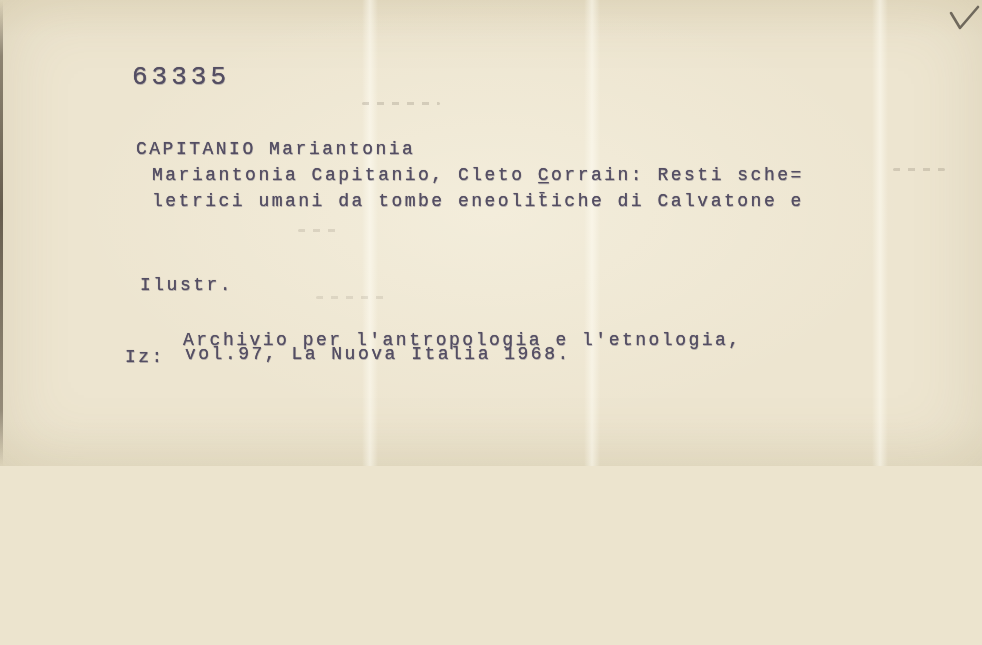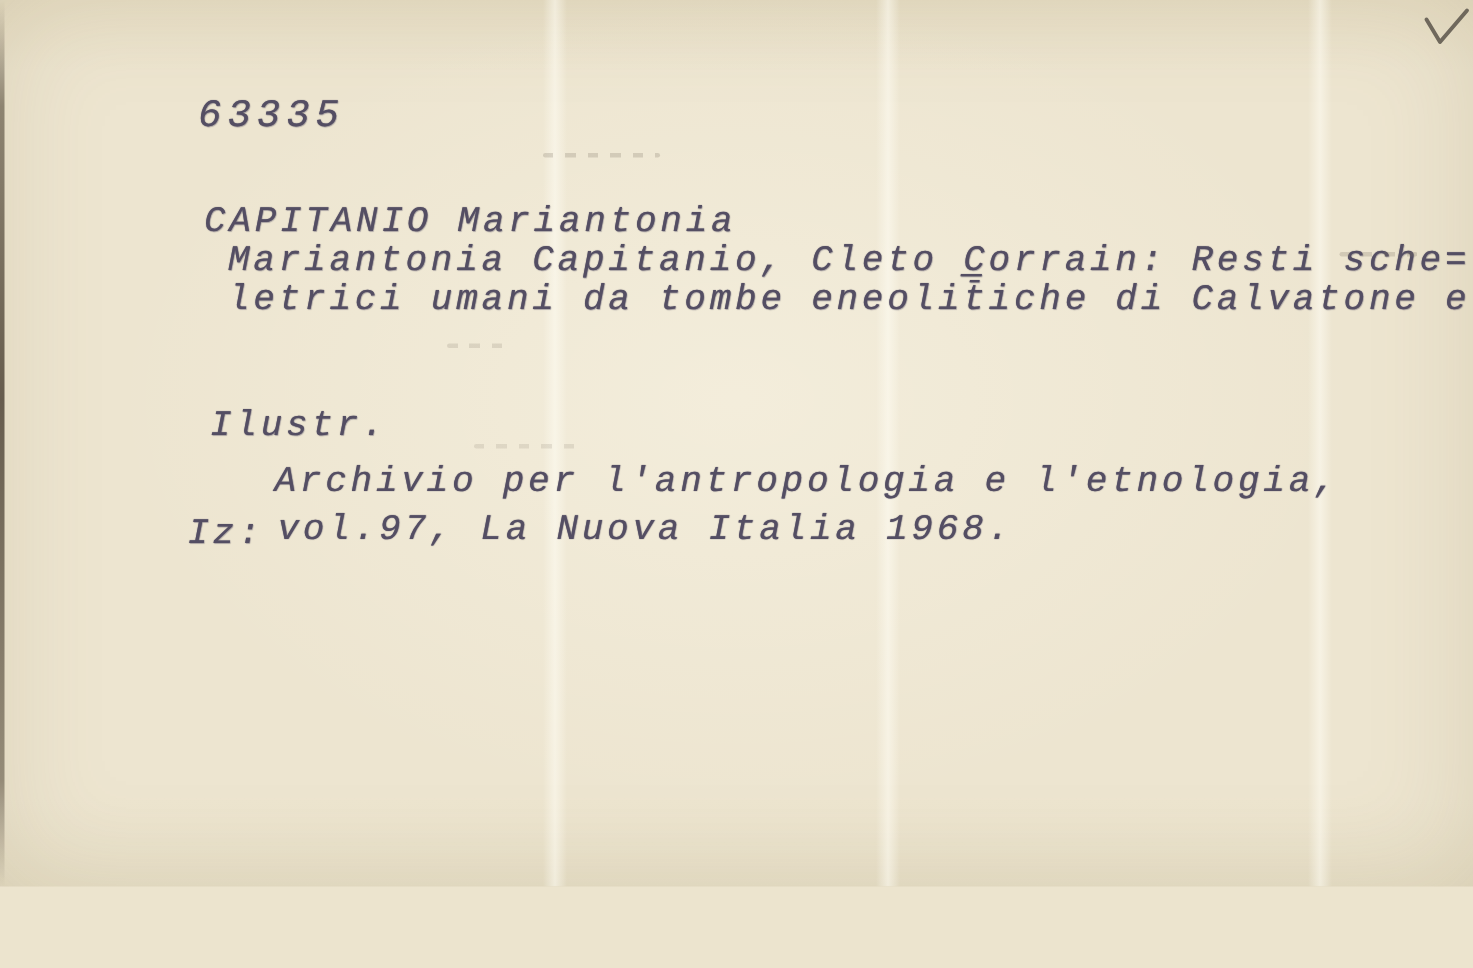--- a/index.html
+++ b/index.html
@@ -4,26 +4,25 @@
 <style>
   html, body {
     margin: 0; padding: 0;
     width: 982px; height: 645px;
     overflow: hidden;
     background: #ece4ce;
     font-family: "Liberation Mono", "DejaVu Sans Mono", monospace;
   }
   .card {
     position: relative;
-    width: 982px; height: 591px;
+    width: 982px; height: 466px;
     background:
       radial-gradient(ellipse at 50% 45%, rgba(255,252,240,0.35) 0%, rgba(255,252,240,0) 60%),
       linear-gradient(180deg, #e9e0c8 0%, #ede5d0 8%, #ede5d0 90%, #e9e1ca 100%);
     overflow: hidden;
-    font-style: italic;
   }
   .vignette {
     position: absolute; inset: 0;
     box-shadow: inset 0 0 70px rgba(140,120,80,0.18);
     pointer-events: none;
   }
   .streak {
     position: absolute; top: 0; bottom: 0; width: 16px;
     background: linear-gradient(90deg, rgba(255,253,244,0) 0%, rgba(255,253,244,0.55) 50%, rgba(255,253,244,0) 100%);
     pointer-events: none;
@@ -33,35 +32,35 @@
   .streak.s3 { left: 872px; }
   .edge-line {
     position: absolute; left: 0; top: 0; bottom: 0; width: 3px;
     background: linear-gradient(180deg,
       rgba(70,60,45,0) 0%, rgba(70,60,45,0.55) 12%,
       rgba(60,50,38,0.75) 45%, rgba(70,60,45,0.5) 88%, rgba(70,60,45,0) 100%);
   }
   .tw {
     position: absolute;
     color: #544e63;
-    font-size: 24px;
+    font-size: 18px;
     line-height: 26px;
     letter-spacing: 2.5px;
     white-space: pre;
     text-shadow: 0 0 0.7px rgba(84,78,99,0.85), 0.5px 0.5px 0.6px rgba(84,78,99,0.35);
   }
   .number   { left: 132px; top:  64px; font-size: 26px; letter-spacing: 4px; }
   .heading  { left: 136px; top: 136px; }
   .title1   { left: 152px; top: 162px; }
   .title2   { left: 152px; top: 188px; }
   .title3   { left: 152px; top: 213px; }
   .coll1    { left: 152px; top: 247px; }
   .coll2    { left: 140px; top: 272px; }
   .iz       { left: 125px; top: 344px; }
-  .src1     { left: 183px; top: 309px; }
+  .src1     { left: 183px; top: 327px; }
   .src2     { left: 185px; top: 341px; }
   .checkmark {
     position: absolute; left: 947px; top: 4px;
     width: 34px; height: 28px;
   }
   .smudge {
     position: absolute; height: 3px; opacity: 0.45;
     background: repeating-linear-gradient(90deg,
       rgba(125,115,100,0.55) 0 7px, rgba(125,115,100,0) 7px 15px);
     border-radius: 2px;

